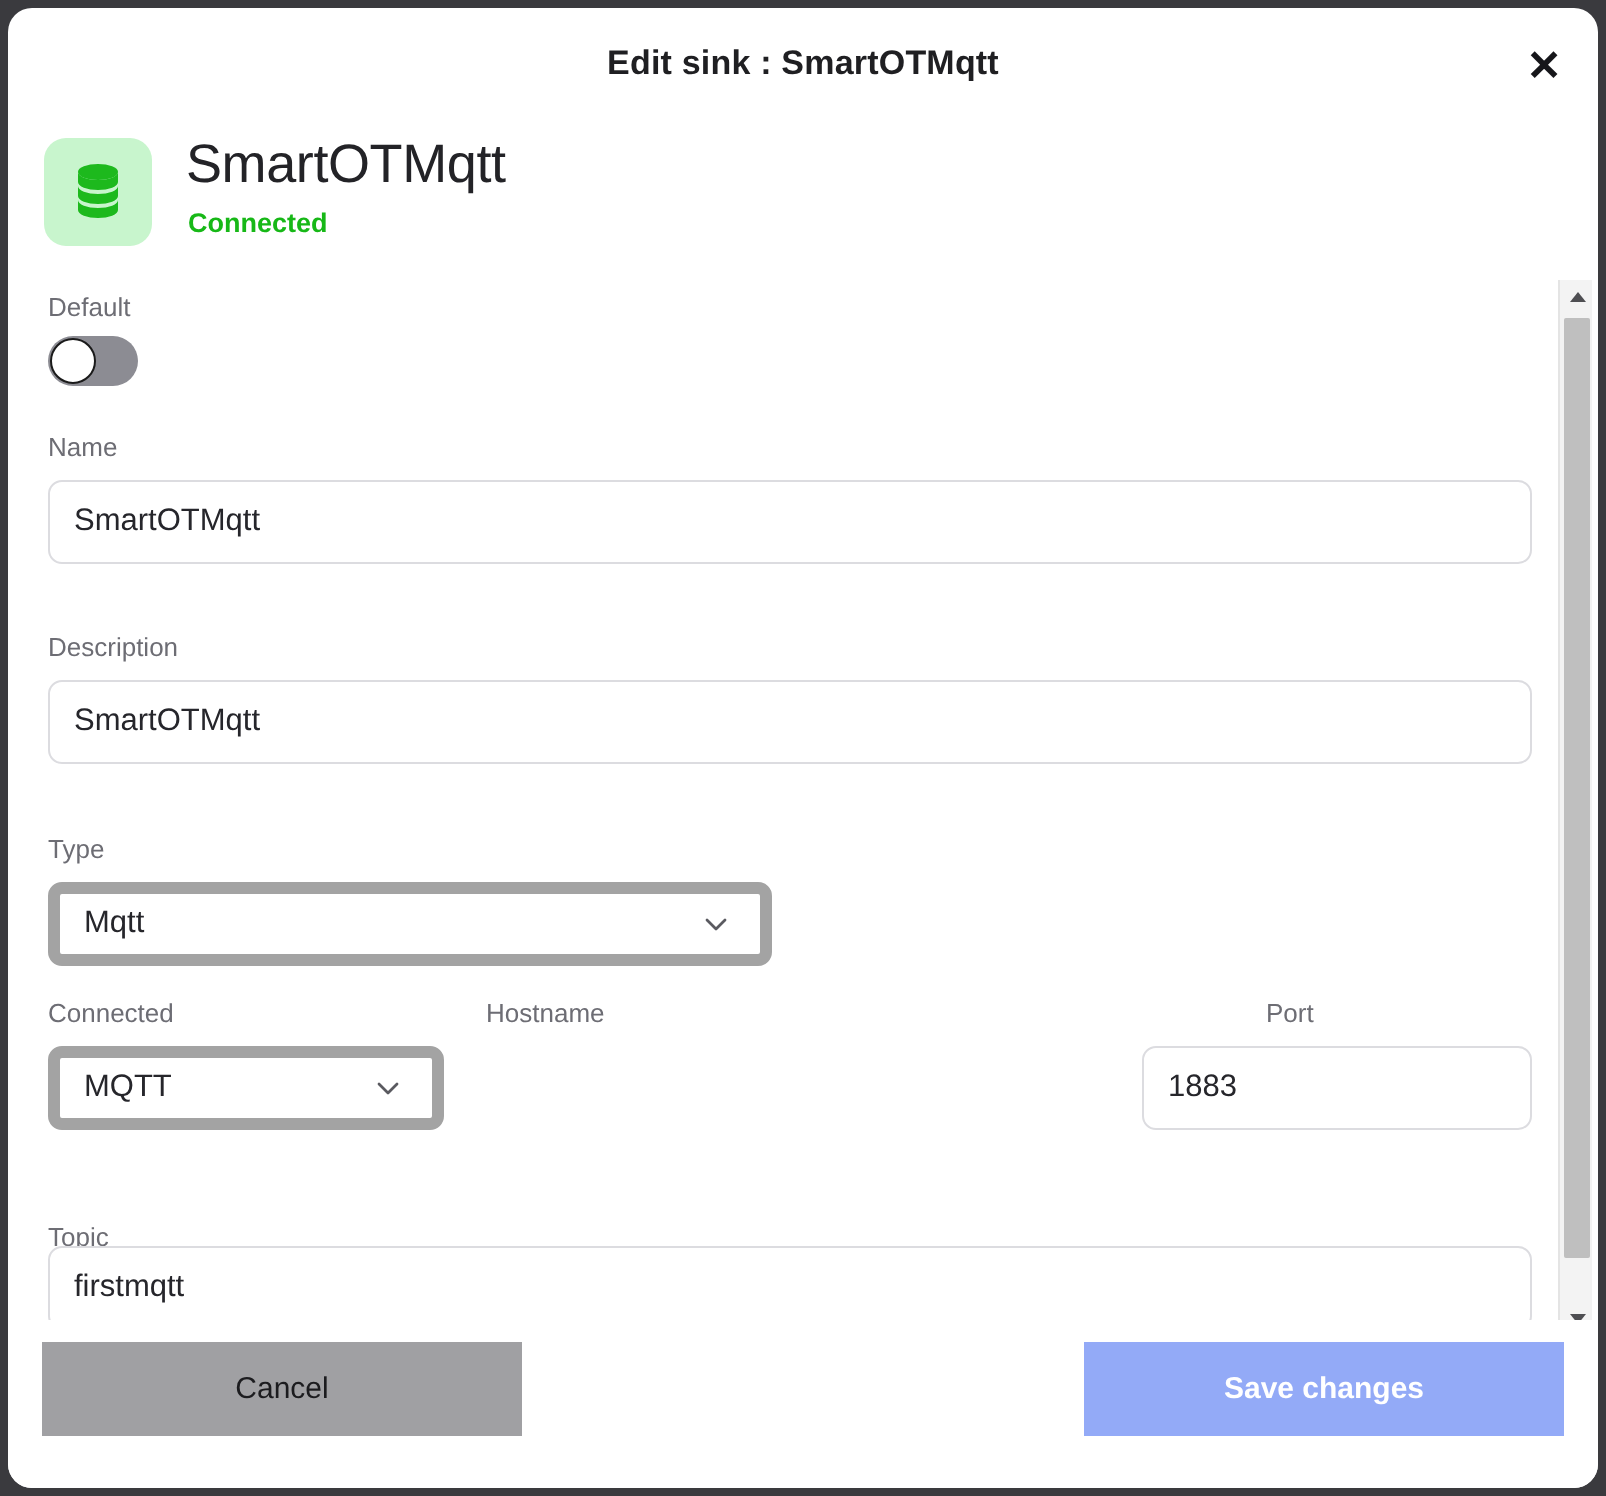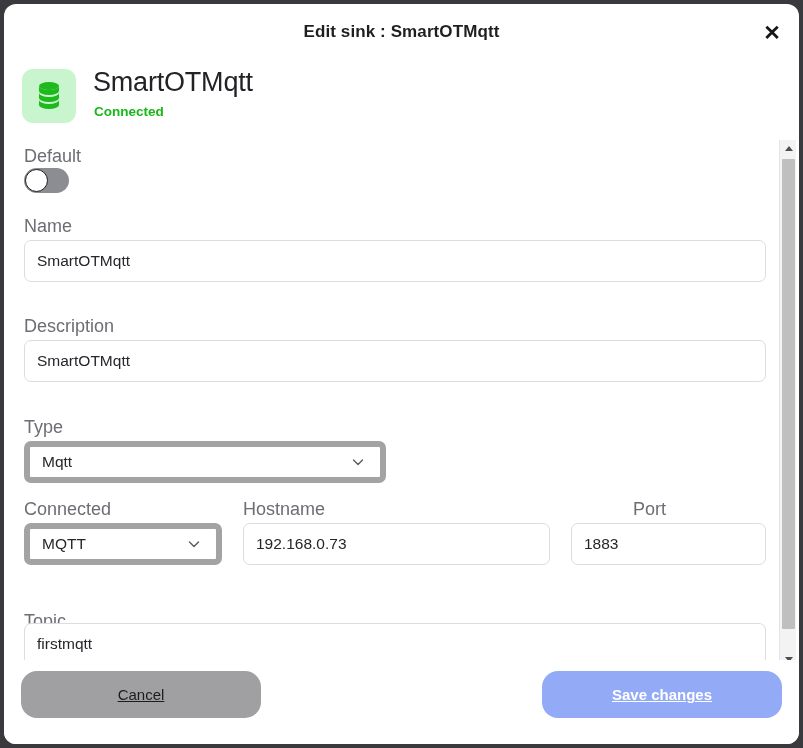--- a/index.html
+++ b/index.html
@@ -84,21 +84,21 @@
   
   #form-area {
     position: absolute;
     left: 0; top: 136px;
     width: 795px; height: 528px;
     overflow: hidden;
   }
 
   .field-label {
     position: absolute;
-    font-size: 18px;
+    font-size: 13px;
     color: #6d6d74;
   }
   .text-input {
     position: absolute;
     background: #ffffff;
     border: 1px solid #dcdce0;
     border-radius: 7px;
     font-size: 15.5px;
     color: #26262b;
     padding: 0 12px;
@@ -177,27 +177,26 @@
   
   #footer {
     position: absolute;
     left: 0; bottom: 0;
     width: 795px; height: 84px;
     background: #ffffff;
   }
   .btn {
     position: absolute;
     border: none;
-    border-radius: 16px;
+    border-radius: 0;
     font-family: "Liberation Sans", sans-serif;
     font-size: 15px;
     cursor: pointer;
     top: 11px;
     height: 47px;
-    text-decoration: underline;
   }
   #cancel-btn {
     left: 17px; width: 240px;
     background: #a0a0a3;
     color: #1c1c1f;
   }
   #delete-btn {
     left: 296px; width: 210px;
     background: transparent;
     color: #f2425c;
@@ -257,21 +256,20 @@
 
     <div class="field-label" style="left:20px; top:359px;">Connected</div>
     <div class="select-input" style="left:20px; top:383px; width:198px; height:42px;">
       <span class="sel-value">MQTT</span>
       <svg class="chev" viewBox="0 0 16 16">
         <path d="M3.5 6 L8 10.5 L12.5 6" stroke="#5a5a60" stroke-width="1.4" fill="none" stroke-linecap="round" stroke-linejoin="round"></path>
       </svg>
     </div>
 
     <div class="field-label" style="left:239px; top:359px;">Hostname</div>
-    <input class="text-input" style="left: 239px; top: 383px; width: 307px; height: 42px;" value="192.168.0.73">
 
     <div class="field-label" style="left:593px; top:359px;margin-left:36px;">Port</div>
     <input class="text-input" style="left: 567px; top: 383px; width: 195px; height: 42px;" value="1883">
 
     <div class="field-label" style="left:20px; top:459px;margin-top:12px;">Topic</div>
     <input class="text-input" style="left: 20px; top: 483px; width: 742px; height: 42px;" value="firstmqtt">
 
   </div>
 
   <div id="scrollbar">

